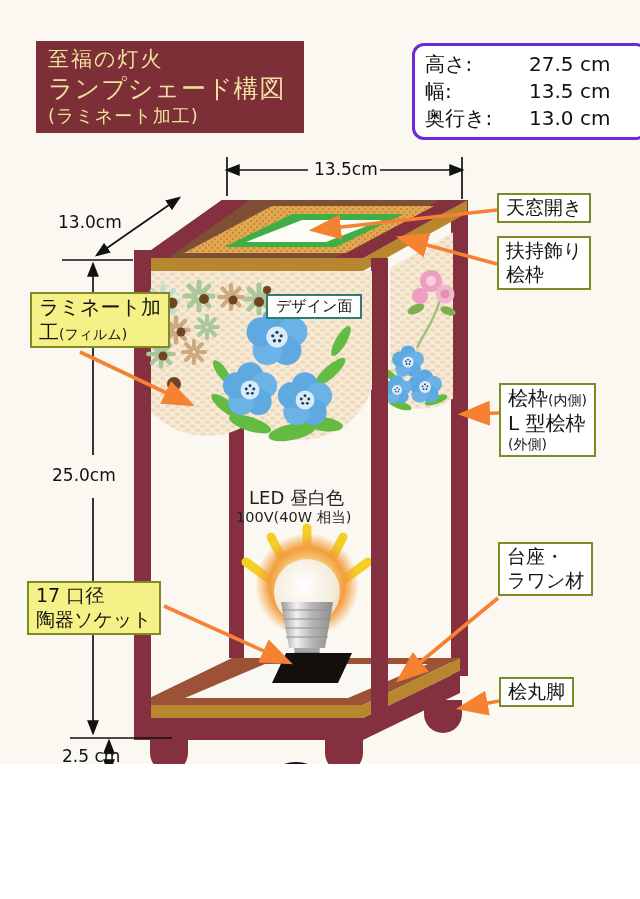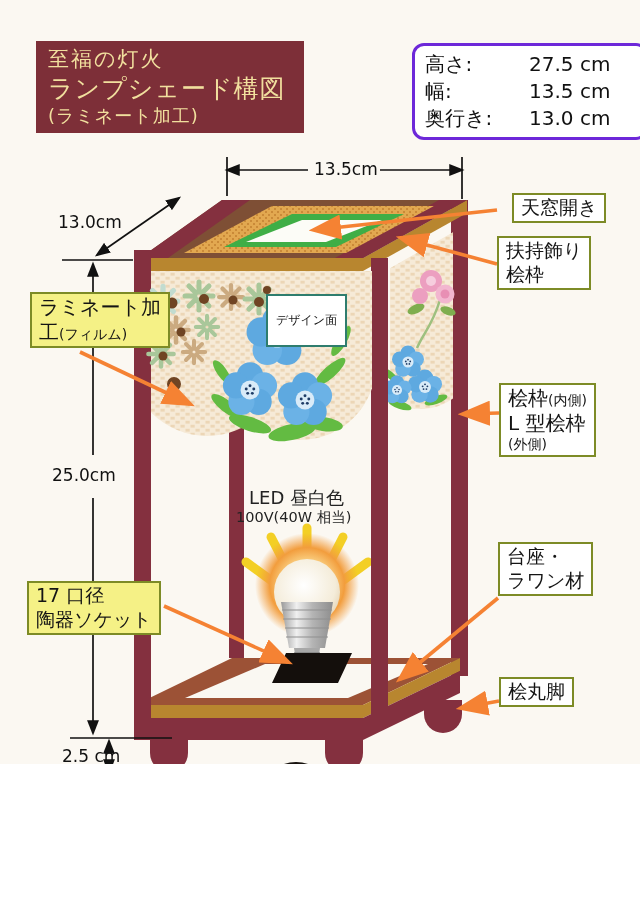--- a/index.html
+++ b/index.html
@@ -2,21 +2,21 @@
 <html><head>
 <meta charset="utf-8">
 <style>
   html,body{margin:0;padding:0;}
   body{font-family:"DejaVu Sans","Liberation Sans",sans-serif;}
   #page{position:relative;width:640px;height:764px;background:#fbf8f2;overflow:hidden;}
   #art{position:absolute;left:0;top:0;}
   .lbl{position:absolute;background:#fff;border:2px solid #7d8b26;padding:1px 7px;
        font-size:19px;line-height:1.25;color:#141414;white-space:nowrap;z-index:5;}
   .lbl-y{background:#f5f186;}
-  .lbl-teal{border-color:#2e7d6e;font-size:12px;padding:17px 8px;}
+  .lbl-teal{border-color:#2e7d6e;font-size:15px;padding:1px 8px;}
   .sm{font-size:14px;}
   .dim{position:absolute;font-size:17px;color:#111;white-space:nowrap;z-index:4;}
   #title-box{position:absolute;left:36px;top:41px;width:268px;height:92px;background:#7d2f38;
              color:#f1df9e;padding:5px 12px;box-sizing:border-box;z-index:5;}
   #title-box .t1{font-size:21px;line-height:27px;letter-spacing:2px;}
   #title-box .t2{font-size:25px;line-height:31px;letter-spacing:1px;}
   #title-box .t3{font-size:18px;line-height:24px;letter-spacing:1px;}
   #spec-box{position:absolute;left:384px;top:43px;width:210px;background:#fff;
             border:3px solid #6d28d9;border-radius:12px;padding:5px 10px;z-index:5;margin-left:28px;}
   #spec-box .row{display:flex;font-size:20px;line-height:27px;color:#111;}
@@ -289,21 +289,21 @@
       <span class="sl">奥行き:</span>
       <span>13.0 cm</span>
     </div>
   </div>
 
   <div class="dim" style="left:314px;top:159px;">13.5cm</div>
   <div class="dim" style="left:58px;top:212px;">13.0cm</div>
   <div class="dim" style="left:52px;top:465px;">25.0cm</div>
   <div class="dim" style="left:54px;top:746px;margin-left:8px;">2.5 cm</div>
 
-  <div class="lbl" style="left:497px;top:193px;margin-left:15px;">
+  <div class="lbl" style="left:497px;top:193px;">
     <span>天窓開き</span>
   </div>
 
   <div class="lbl" style="left:497px;top:236px;">
     <div>扶持飾り</div>
     <div>桧枠</div>
   </div>
 
   <div class="lbl lbl-y" style="left:30px;top:292px;font-size:20px;">
     <div>ラミネート加</div>

